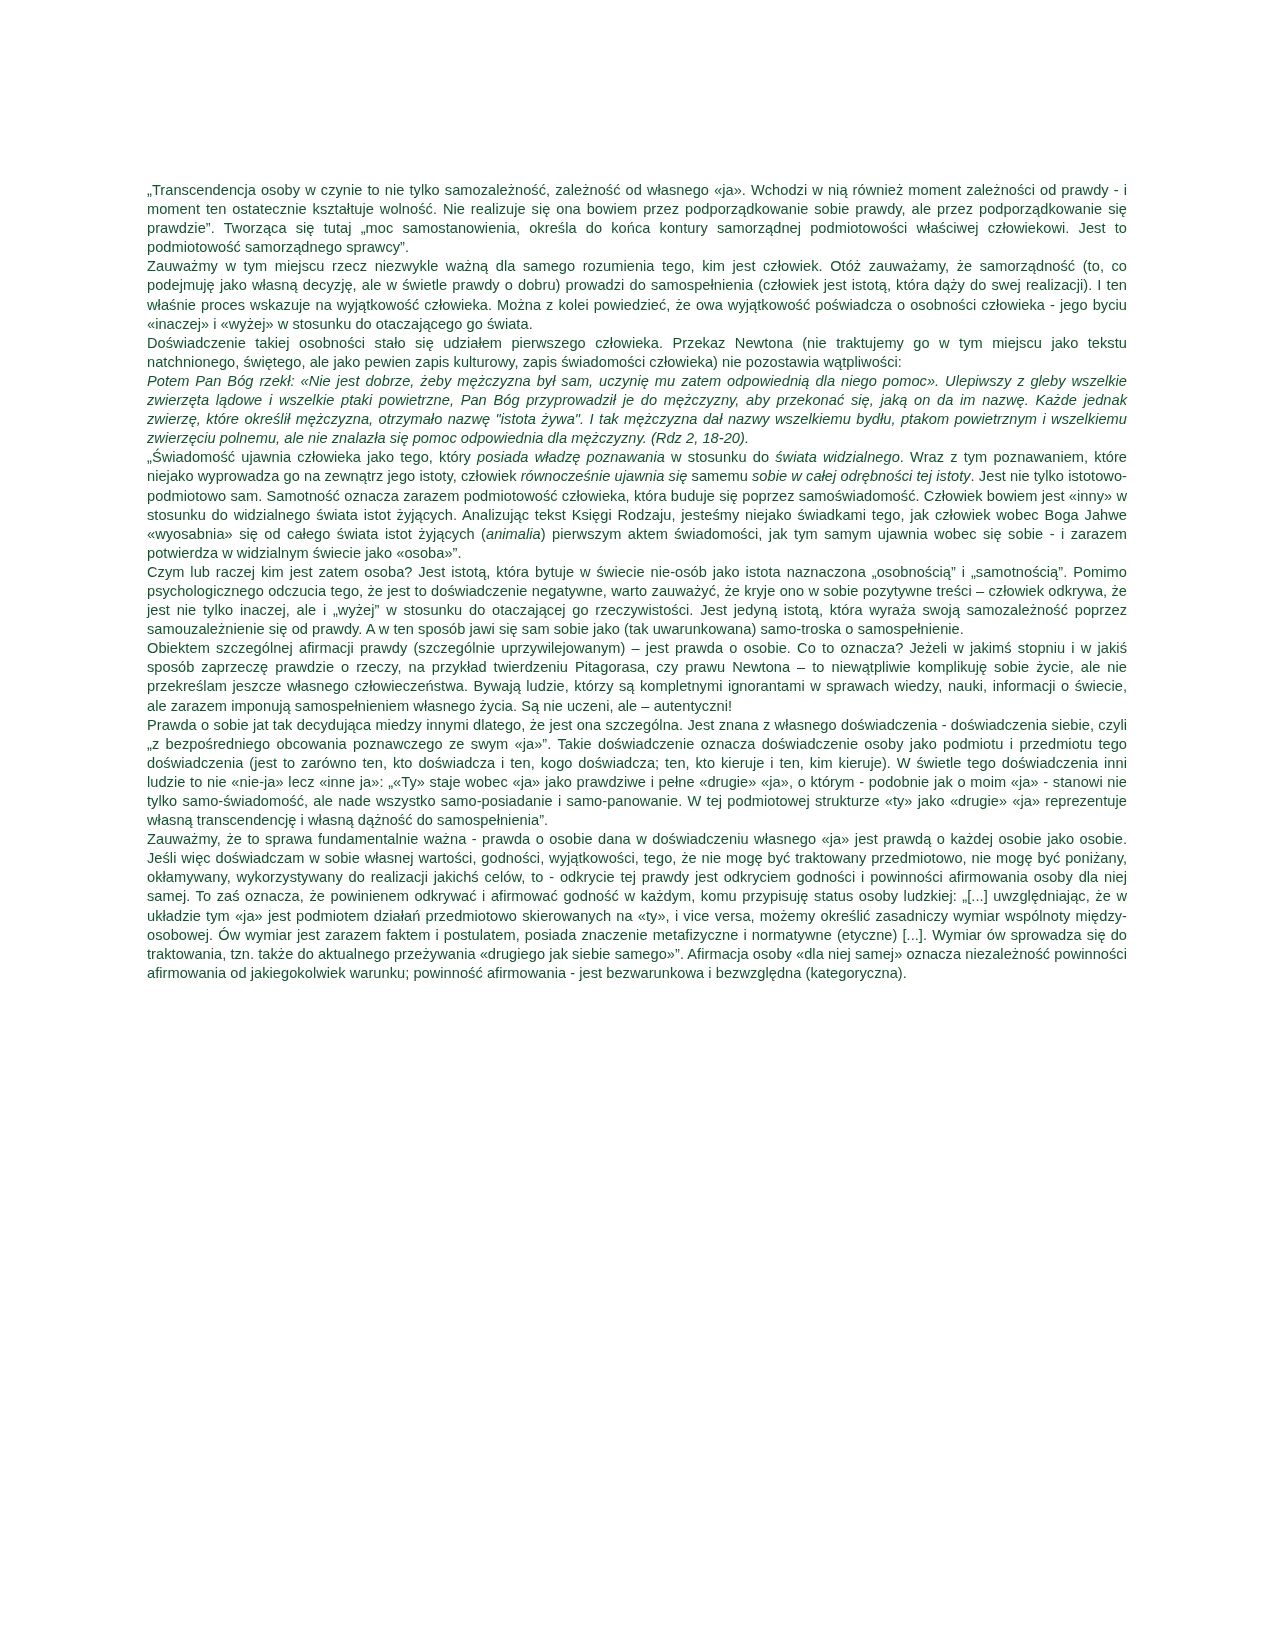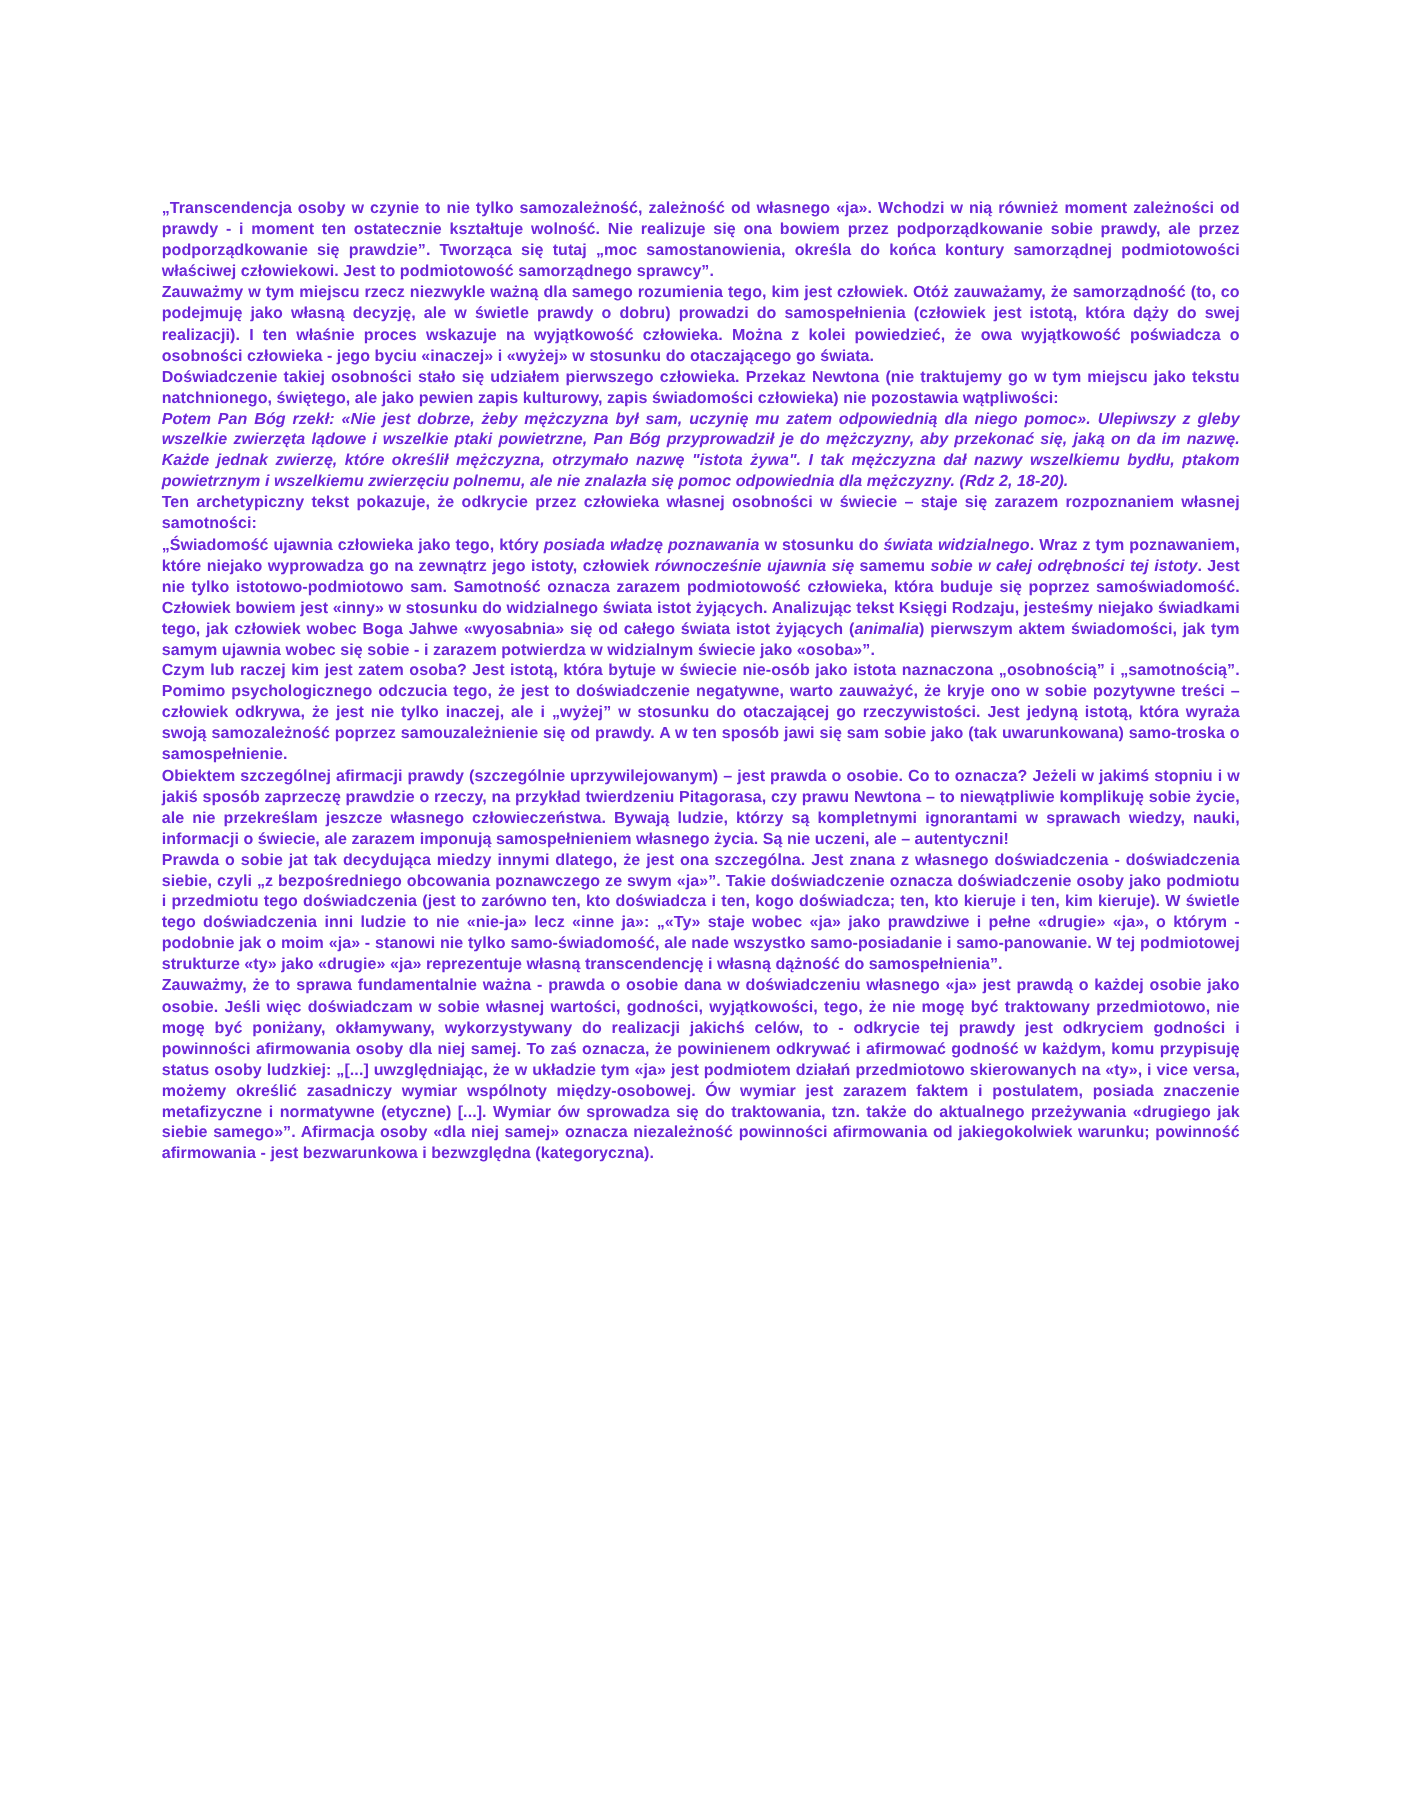--- a/index.html
+++ b/index.html
@@ -5,46 +5,42 @@
   html, body { margin: 0; padding: 0; background: #ffffff; }
   body { width: 1275px; height: 1650px; position: relative; overflow: hidden; }
   .page {
     position: absolute;
     left: 147px;
     top: 181px;
     width: 980px;
     font-family: "Liberation Sans", sans-serif;
     font-size: 14.6px;
     line-height: 19.1px;
-    color: #6d28d9;
+    color: #14532d;
     letter-spacing: 0.05px;
-    font-weight: bold;
   }
   .para { margin: 0; text-align: justify; }
   .para em { font-style: italic; }
 </style>
 </head>
 <body>
 
 <div class="page">
   <p class="para">
     <span>„Transcendencja osoby w czynie to nie tylko samozależność, zależność od własnego «ja». Wchodzi w nią również moment zależności od prawdy - i moment ten ostatecznie kształtuje wolność. Nie realizuje się ona bowiem przez podporządkowanie sobie prawdy, ale przez podporządkowanie się prawdzie”. Tworząca się tutaj „moc samostanowienia, określa do końca kontury samorządnej podmiotowości właściwej człowiekowi. Jest to podmiotowość samorządnego sprawcy”.</span>
   </p>
   <p class="para">
     <span>Zauważmy w tym miejscu rzecz niezwykle ważną dla samego rozumienia tego, kim jest człowiek. Otóż zauważamy, że samorządność (to, co podejmuję jako własną decyzję, ale w świetle prawdy o dobru) prowadzi do samospełnienia (człowiek jest istotą, która dąży do swej realizacji). I ten właśnie proces wskazuje na wyjątkowość człowieka. Można z kolei powiedzieć, że owa wyjątkowość poświadcza o osobności człowieka - jego byciu «inaczej» i «wyżej» w stosunku do otaczającego go świata.</span>
   </p>
   <p class="para">
     <span>Doświadczenie takiej osobności stało się udziałem pierwszego człowieka. Przekaz Newtona (nie traktujemy go w tym miejscu jako tekstu natchnionego, świętego, ale jako pewien zapis kulturowy, zapis świadomości człowieka) nie pozostawia wątpliwości:</span>
   </p>
   <p class="para">
     <em>Potem Pan Bóg rzekł: «Nie jest dobrze, żeby mężczyzna był sam, uczynię mu zatem odpowiednią dla niego pomoc». Ulepiwszy z gleby wszelkie zwierzęta lądowe i wszelkie ptaki powietrzne, Pan Bóg przyprowadził je do mężczyzny, aby przekonać się, jaką on da im nazwę. Każde jednak zwierzę, które określił mężczyzna, otrzymało nazwę "istota żywa". I tak mężczyzna dał nazwy wszelkiemu bydłu, ptakom powietrznym i wszelkiemu zwierzęciu polnemu, ale nie znalazła się pomoc odpowiednia dla mężczyzny. (Rdz 2, 18-20).</em>
   </p>
-  <p class="para">
-    <span>Ten archetypiczny tekst pokazuje, że odkrycie przez człowieka własnej osobności w  świecie – staje się zarazem rozpoznaniem własnej samotności:</span>
-  </p>
   <p class="para"><span>„Świadomość ujawnia człowieka jako tego, który </span><em>posiada władzę poznawania</em><span> w stosunku do </span><em>świata widzialnego</em><span>. Wraz z tym poznawaniem, które niejako wyprowadza go na zewnątrz jego istoty, człowiek </span><em>równocześnie ujawnia się</em><span> samemu </span><em>sobie w całej odrębności tej istoty</em><span>. Jest nie tylko istotowo-podmiotowo sam. Samotność oznacza zarazem podmiotowość człowieka, która buduje się poprzez samoświadomość. Człowiek bowiem jest «inny» w stosunku do widzialnego świata istot żyjących. Analizując tekst Księgi Rodzaju, jesteśmy niejako świadkami tego, jak człowiek wobec Boga Jahwe «wyosabnia» się od całego świata istot żyjących (</span><em>animalia</em><span>) pierwszym aktem świadomości, jak tym samym ujawnia wobec się sobie - i zarazem potwierdza w widzialnym świecie jako «osoba»”.</span></p>
   <p class="para">
     <span>Czym lub raczej kim jest zatem osoba? Jest istotą, która bytuje w świecie nie-osób jako istota naznaczona „osobnością” i „samotnością”. Pomimo psychologicznego  odczucia tego, że jest to doświadczenie negatywne, warto zauważyć, że kryje ono w sobie pozytywne treści – człowiek odkrywa, że jest nie tylko inaczej, ale i „wyżej” w stosunku do otaczającej go rzeczywistości. Jest jedyną istotą, która wyraża swoją samozależność poprzez samouzależnienie się od prawdy. A w ten sposób jawi się sam sobie jako (tak uwarunkowana) samo-troska o samospełnienie.</span>
   </p>
   <p class="para">
     <span>Obiektem szczególnej afirmacji prawdy (szczególnie uprzywilejowanym) – jest prawda o osobie. Co to oznacza? Jeżeli w jakimś stopniu i w jakiś sposób zaprzeczę prawdzie o rzeczy, na przykład twierdzeniu Pitagorasa, czy prawu Newtona – to niewątpliwie komplikuję sobie życie, ale nie przekreślam jeszcze własnego człowieczeństwa. Bywają ludzie, którzy są kompletnymi ignorantami w sprawach wiedzy, nauki, informacji o świecie, ale zarazem imponują samospełnieniem własnego życia. Są nie uczeni, ale – autentyczni!</span>
   </p>
   <p class="para">
     <span>Prawda o sobie jat tak decydująca miedzy innymi dlatego, że jest ona szczególna. Jest znana z własnego doświadczenia - doświadczenia siebie, czyli „z bezpośredniego obcowania poznawczego ze swym «ja»”. Takie doświadczenie oznacza doświadczenie osoby jako podmiotu i przedmiotu tego doświadczenia (jest to zarówno ten, kto doświadcza i ten, kogo doświadcza; ten, kto kieruje i ten, kim kieruje). W świetle tego doświadczenia inni ludzie to nie «nie-ja» lecz «inne ja»: „«Ty» staje wobec «ja» jako prawdziwe i pełne «drugie» «ja», o którym - podobnie jak o moim «ja» - stanowi nie tylko samo-świadomość, ale nade wszystko samo-posiadanie i samo-panowanie. W tej podmiotowej strukturze «ty» jako «drugie» «ja» reprezentuje własną transcendencję i własną dążność do samospełnienia”.</span>
   </p>

